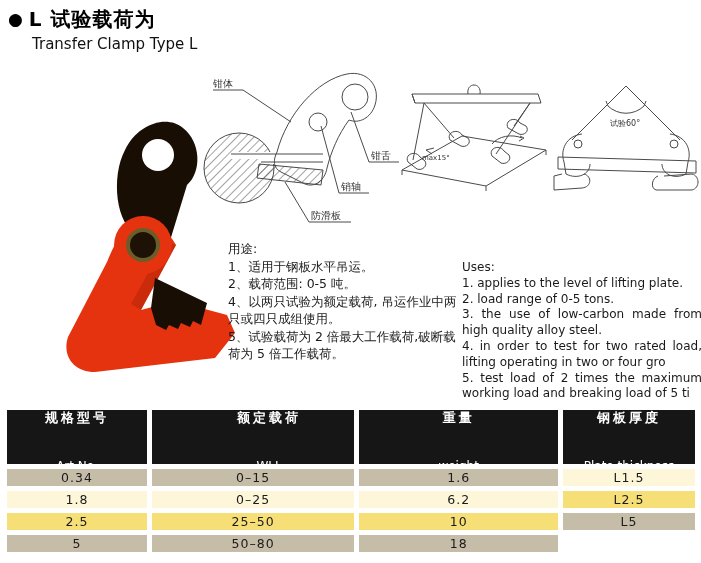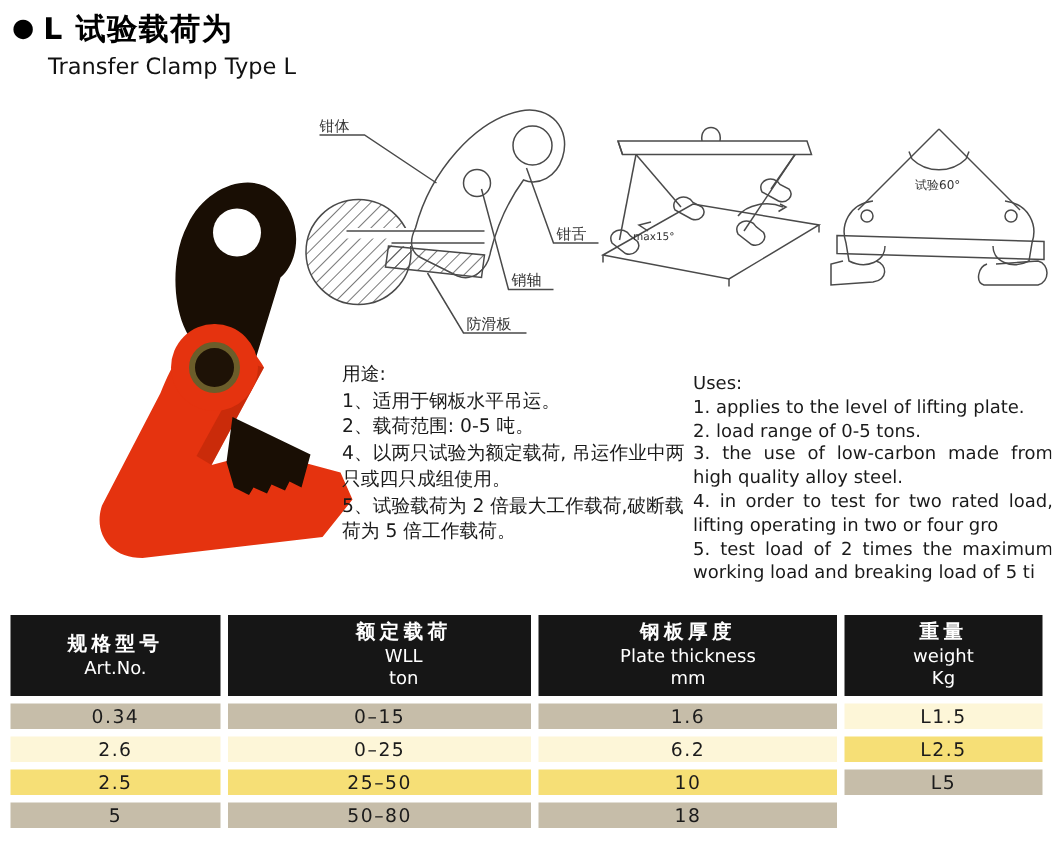--- a/index.html
+++ b/index.html
@@ -16,28 +16,28 @@
 
   
   .photo   { position:absolute; left:55px;  top:112px; }
   .diag1   { position:absolute; left:203px; top:60px; }
   .diag2   { position:absolute; left:396px; top:78px; }
   .diag3   { position:absolute; left:552px; top:78px; }
   svg text { font-family:"DejaVu Sans","Liberation Sans",sans-serif; fill:#333; }
 
   
   .uses-zh { position:absolute; left:228px; top:240px; width:234px; font-size:12.5px; line-height:17.5px; color:#1a1a1a; }
-  .uses-en { position:absolute; left:462px; top:248px; width:240px; font-size:12px;  line-height:15.8px; color:#1a1a1a; text-align:justify; }
+  .uses-en { position:absolute; left:462px; top:260px; width:240px; font-size:12px;  line-height:15.8px; color:#1a1a1a; text-align:justify; }
   .uses-zh div, .uses-en div { margin:0; }
 
   
   .spec-table { position:absolute; left:7px; top:410px; width:688px;
     display:grid; grid-template-columns:143fr 207fr 203fr 135fr; gap:5px; }
   .th { background:#161616; color:#fff; height:54px;
-    display:flex; flex-direction:column; align-items:center; justify-content:center; }
+    display:flex; flex-direction:column; align-items:center; justify-content:flex-start;gap:33px; }
   .th .h-zh   { font-size:13px; font-weight:bold; letter-spacing:3px; line-height:16px; }
   .th .h-en   { font-size:12px; line-height:15px; }
   .th .h-unit { font-size:12px; line-height:15px; }
   .th .h-unit:empty { display:none; }
   .td { height:17px; display:flex; align-items:center; justify-content:center;
     font-size:12.5px; color:#1b1b1b; letter-spacing:1px; }
 </style>
 </head>
 <body>
 
@@ -170,36 +170,36 @@
       <div class="h-zh">规格型号</div>
       <div class="h-en">Art.No.</div>
 
     </div>
     <div class="th" style="background: rgb(22, 22, 22); padding-left: 32px;">
       <div class="h-zh">额定载荷</div>
       <div class="h-en">WLL</div>
       <div class="h-unit">ton</div>
     </div>
     <div class="th" style="background: rgb(22, 22, 22);">
+      <div class="h-zh">重量</div>
+      <div class="h-en">weight</div>
+      <div class="h-unit">Kg</div>
+    </div>
+    <div class="th" style="background: rgb(22, 22, 22);">
       <div class="h-zh">钢板厚度</div>
       <div class="h-en">Plate thickness</div>
       <div class="h-unit">mm</div>
     </div>
-    <div class="th" style="background: rgb(22, 22, 22);">
-      <div class="h-zh">重量</div>
-      <div class="h-en">weight</div>
-      <div class="h-unit">Kg</div>
-    </div>
 
     <div class="td" style="background: rgb(198, 189, 169);">0.34</div>
     <div class="td" style="background: rgb(198, 189, 169);">0–15</div>
     <div class="td" style="background: rgb(198, 189, 169);">1.6</div>
 
     <div class="td" style="background: rgb(253, 246, 216);">L1.5</div>
-    <div class="td" style="background: rgb(253, 246, 216);">2.6</div>
+    <div class="td" style="background: rgb(253, 246, 216);">1.8</div>
     <div class="td" style="background: rgb(253, 246, 216);">0–25</div>
     <div class="td" style="background: rgb(253, 246, 216);">6.2</div>
 
     <div class="td" style="background: rgb(246, 223, 118);">L2.5</div>
     <div class="td" style="background: rgb(246, 223, 118);">2.5</div>
     <div class="td" style="background: rgb(246, 223, 118);">25–50</div>
     <div class="td" style="background: rgb(246, 223, 118);">10</div>
 
     <div class="td" style="background: rgb(198, 189, 169);">L5</div>
     <div class="td" style="background: rgb(198, 189, 169);">5</div>

